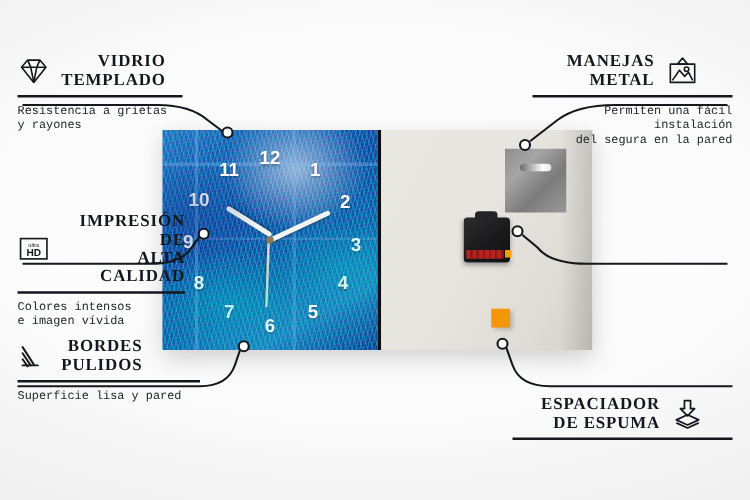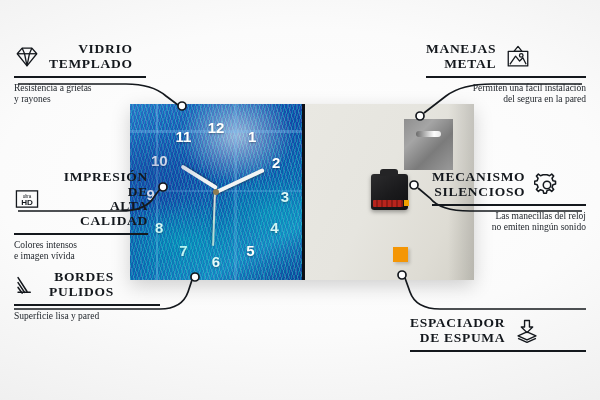--- a/index.html
+++ b/index.html
@@ -87,31 +87,31 @@
              background:repeating-linear-gradient(90deg,#b8241d 0 3px,#8d1b15 3px 5px);}
   .mech-batt-tip{position:absolute;right:-1px;bottom:4px;width:5px;height:6px;background:#f0a000;}
   .spacer{
     position:absolute;left:88px;top:143px;width:15px;height:15px;
     background:#f49605;box-shadow:2px 2px 3px rgba(0,0,0,.18);
   }
 
   
   .callout{position:absolute;}
   .callout .head{display:flex;align-items:center;gap:9px;}
-  .callout.right .head{justify-content:flex-start;}
+  .callout.right .head{justify-content:center;}
   .title{
     font-family:"Liberation Serif", serif;font-weight:700;
     font-size:13.5px;line-height:14.5px;letter-spacing:.7px;color:#14181d;
     text-transform:uppercase;white-space:pre-line;
   }
   .callout.left .title{text-align:right;}
   .callout.right .title{text-align:right;}
   .rule{height:1.6px;background:#14181d;margin-top:5px;}
   .desc{
-    font-family:Liberation Serif, serif;font-size:9.5px;line-height:11.5px;
+    font-family:Liberation Mono, monospace;font-size:9.5px;line-height:11.5px;
     color:#22272d;margin-top:5px;white-space:pre-line;
   }
   .callout.right .desc{text-align:right;}
   .icon{width:26px;height:26px;flex:0 0 26px;display:block;}
 
   svg.connectors{position:absolute;left:0;top:0;width:600px;height:400px;
                  pointer-events:none;}
 </style>
 </head>
 <body>
@@ -236,35 +236,20 @@
           <path d="M6 25 L13 15 L18 21 L22 17 L26 25"></path>
           <circle cx="20" cy="14" r="2.2"></circle>
         </g>
       </svg>
     </div>
     <div class="rule"></div>
     <div class="desc">Permiten una fácil instalación
 del segura en la pared</div>
   </div>
 
-  <div class="callout right" style="right:14px;top:170px;width:154px;">
-    <div class="head">
-      <div class="title">MECANISMO
-SILENCIOSO</div>
-      <svg class="icon" viewBox="0 0 32 32">
-        <g fill="none" stroke="#14181d" stroke-width="1.9" stroke-linejoin="round">
-          <path d="M16 3.5 l3.2 1.1 2.6-2 2.4 2.4 -2 2.6 1.1 3.2 3.2 .7 v3.4 l-3.2 .7 -1.1 3.2 2 2.6 -2.4 2.4 -2.6-2 -3.2 1.1 -.7 3.2 h-3.4 l-.7-3.2 -3.2-1.1 -2.6 2 -2.4-2.4 2-2.6 -1.1-3.2 -3.2-.7 v-3.4 l3.2-.7 1.1-3.2 -2-2.6 2.4-2.4 2.6 2 3.2-1.1 Z"></path>
-          <circle cx="16" cy="16" r="4.6"></circle>
-        </g>
-      </svg>
-    </div>
-    <div class="rule"></div>
-    <div class="desc">Las manecillas del reloj
-no emiten ningún sonido</div>
-  </div>
 
   <div class="callout right" style="right:14px;top:280px;width:176px;margin-top:36px;">
     <div class="head">
       <div class="title">ESPACIADOR
 DE ESPUMA</div>
       <svg class="icon" viewBox="0 0 32 32">
         <g fill="none" stroke="#14181d" stroke-width="1.7" stroke-linejoin="round">
           <path d="M13 3 h6 v8 h4 l-7 7 -7-7 h4 Z"></path>
           <path d="M16 17 L27 22 L16 27 L5 22 Z"></path>
           <path d="M5 25 L16 30 L27 25"></path>

